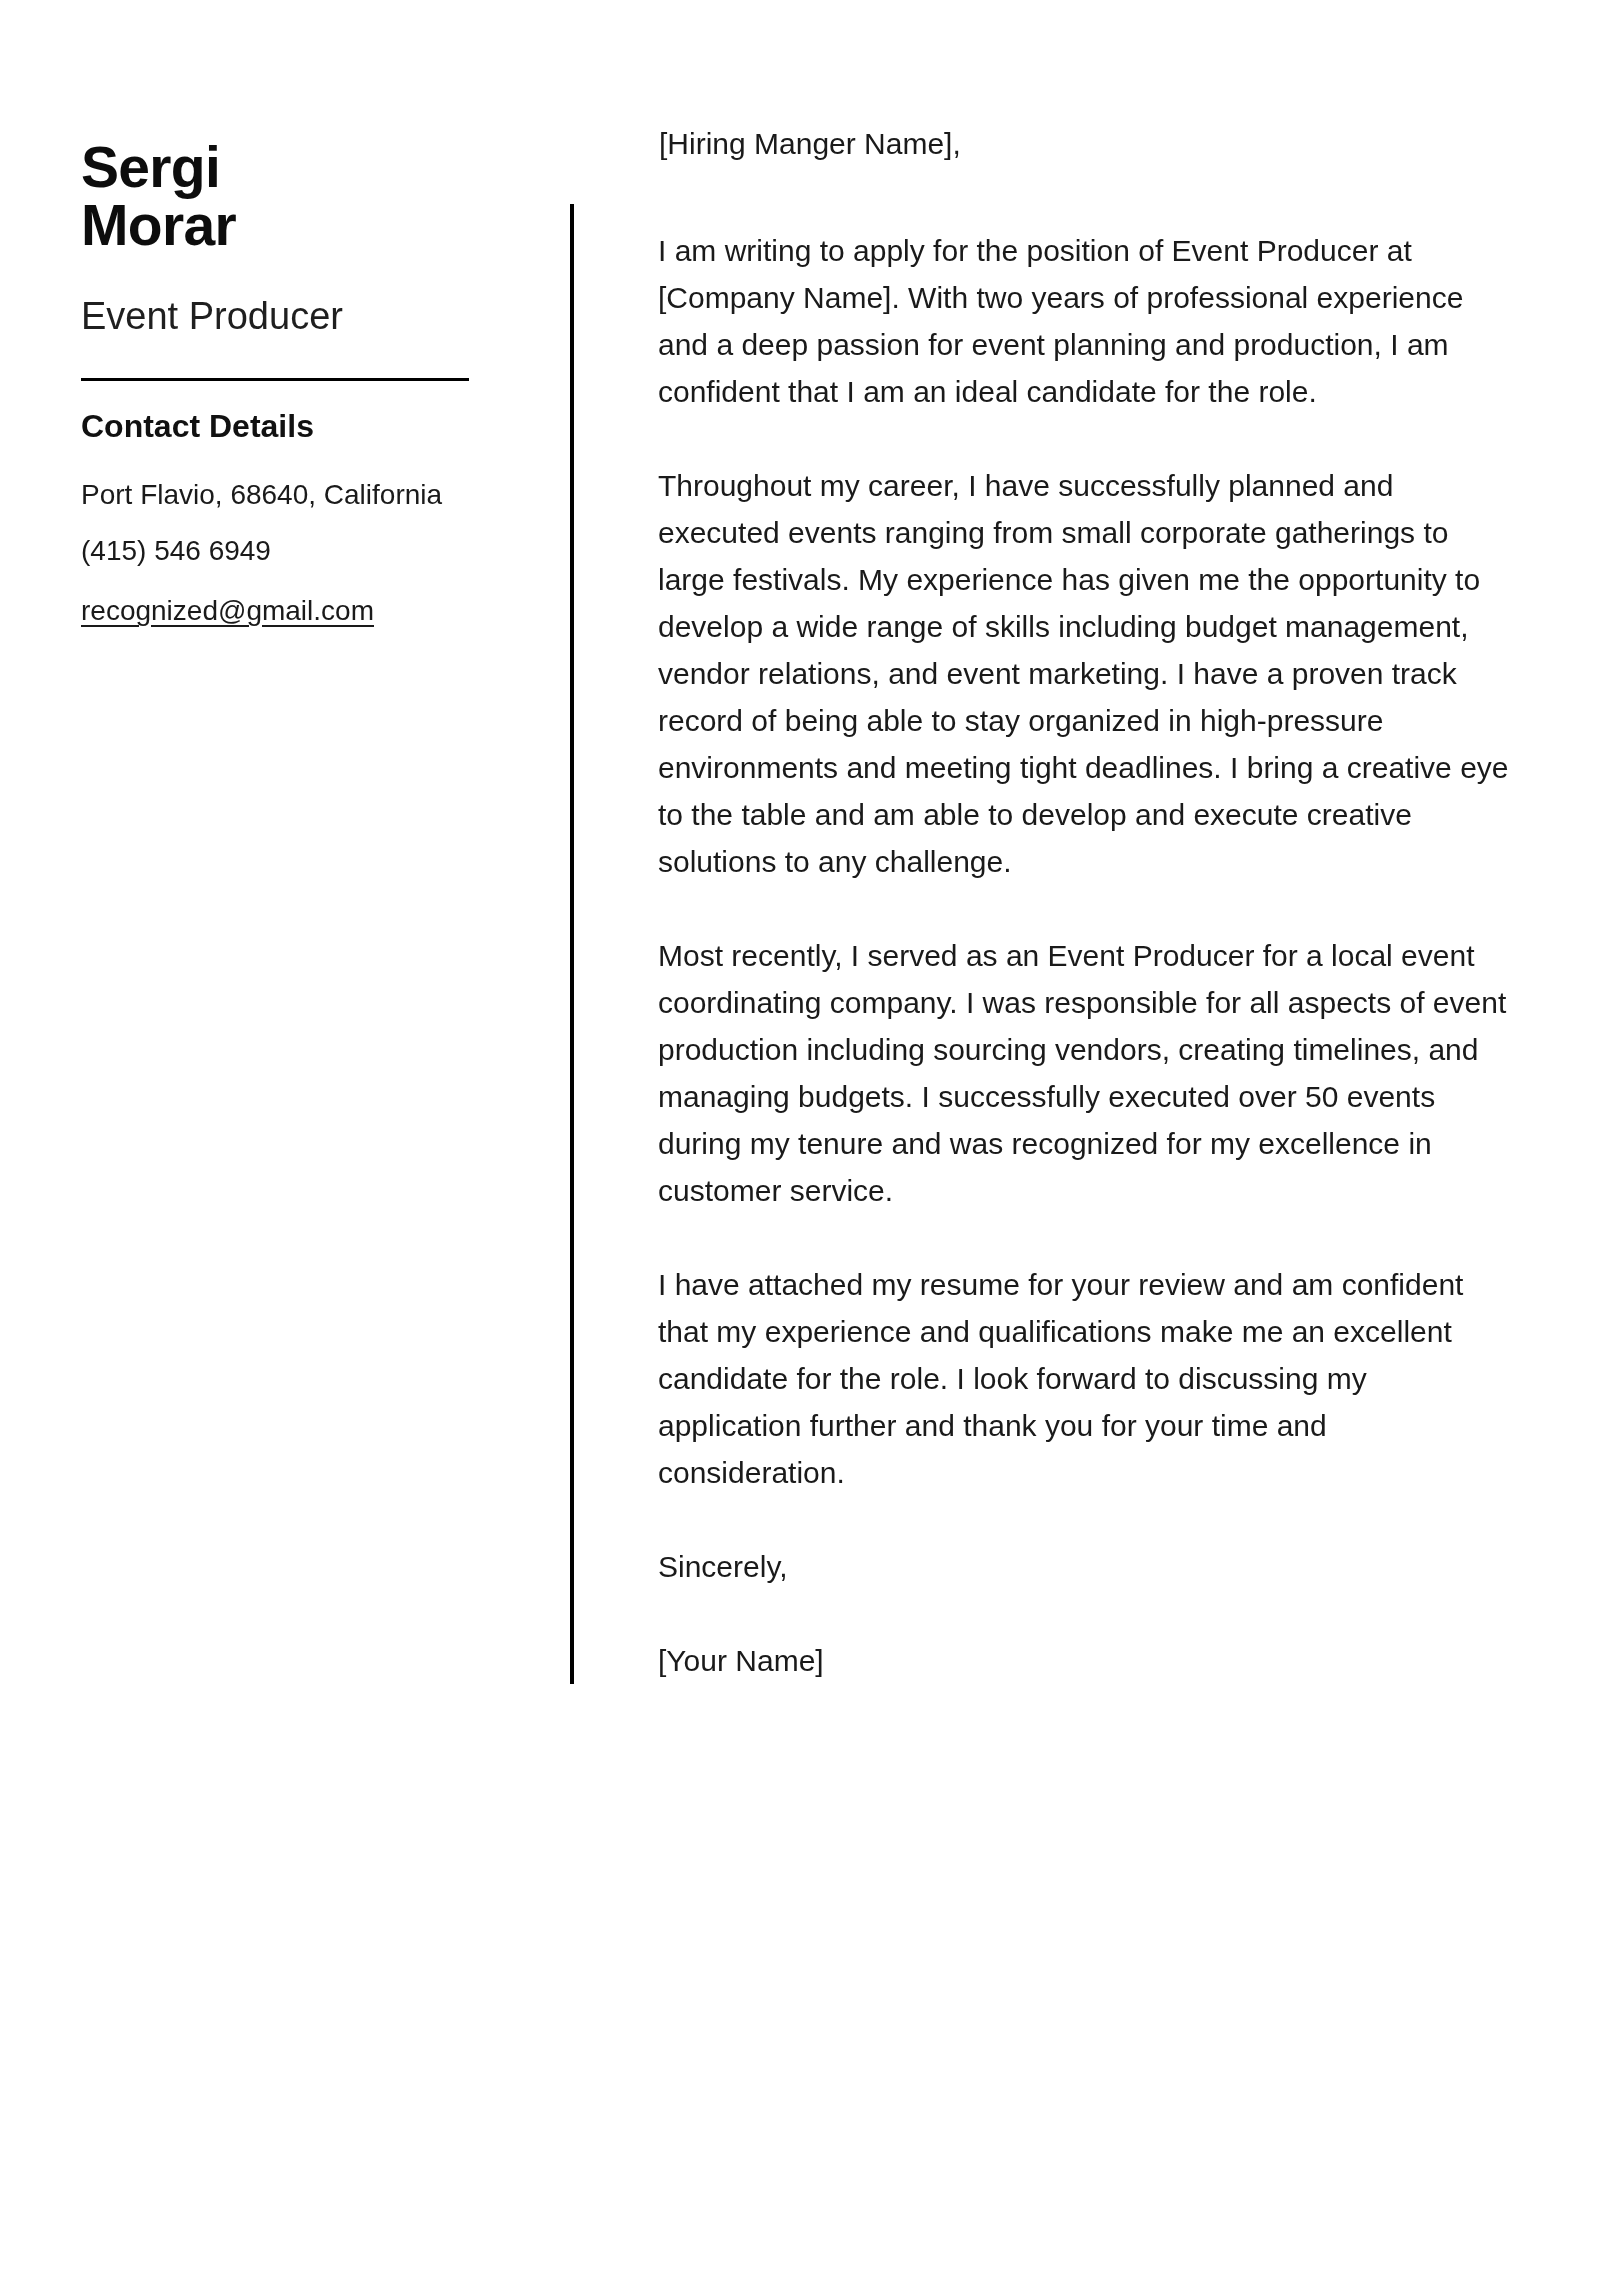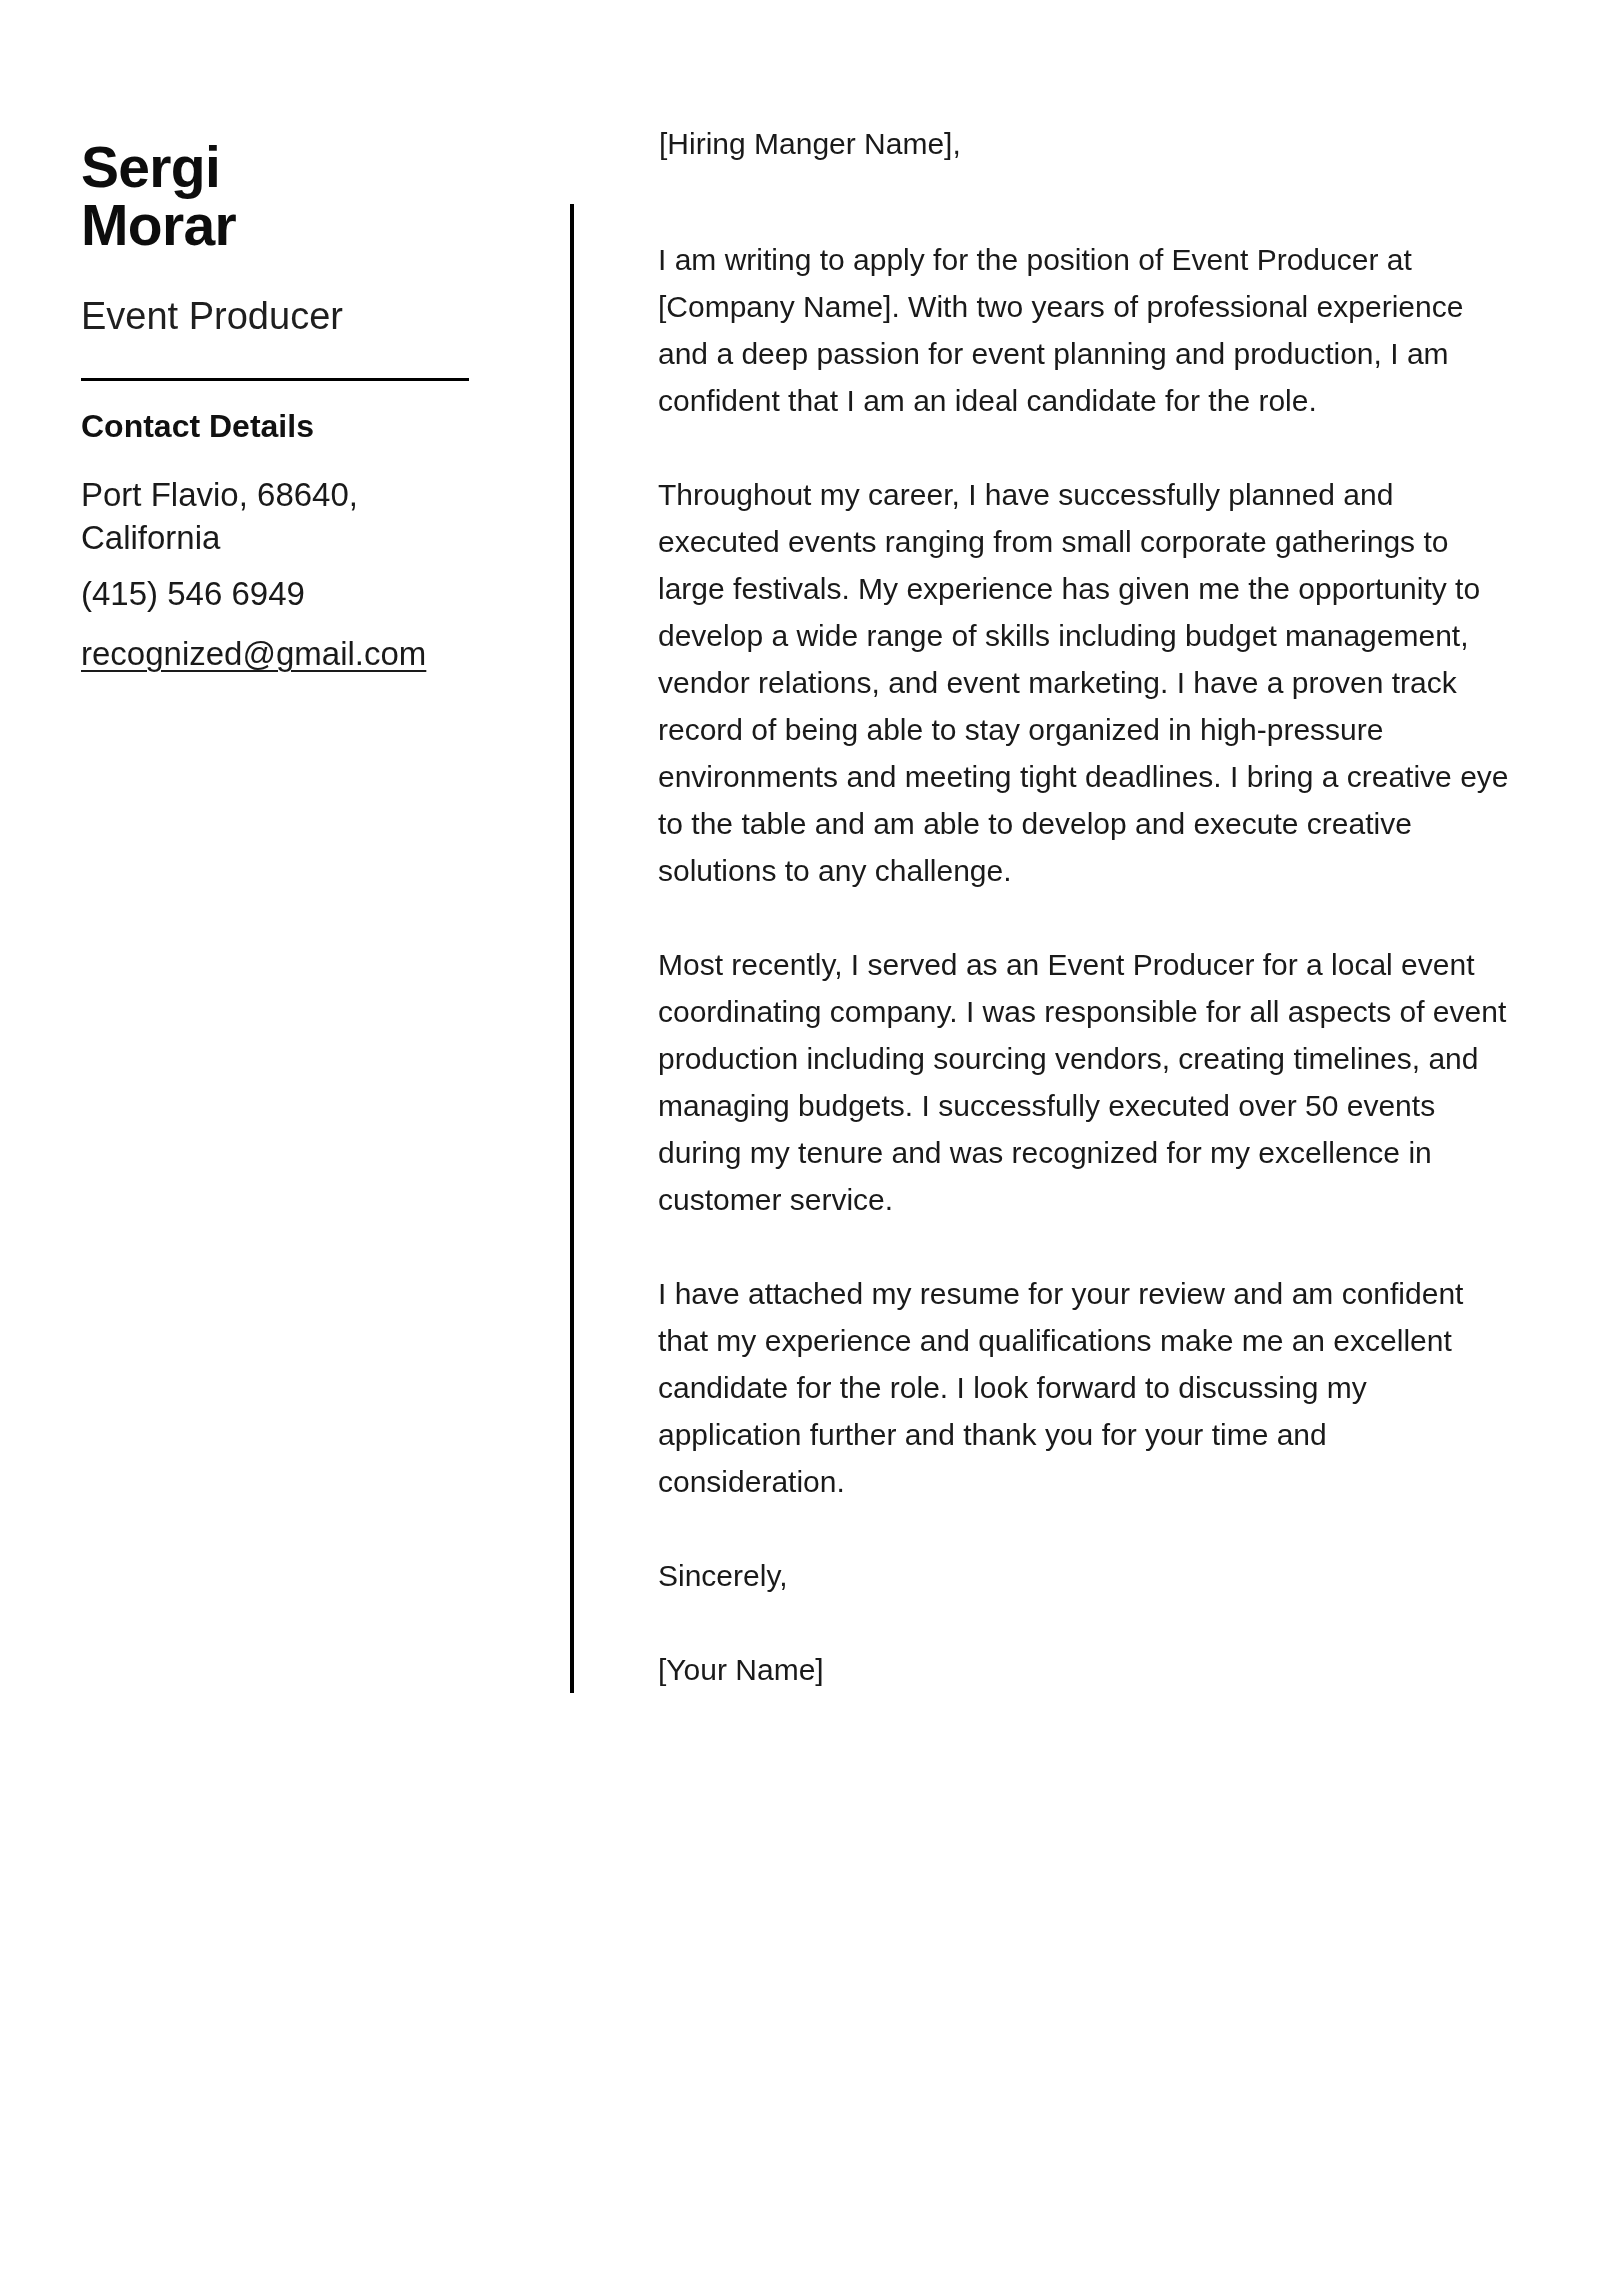--- a/index.html
+++ b/index.html
@@ -46,21 +46,21 @@
     width: 100%;
   }
   .contact-heading {
     margin-top: 24px;
     font-size: 32px;
     line-height: 42px;
     font-weight: 700;
     color: #111111;
   }
   .contact-item {
-    font-size: 33px;
+    font-size: 28px;
     line-height: 43px;
     color: #1a1a1a;
   }
   .contact-address { margin-top: 25px; }
   .contact-phone   { margin-top: 13px; }
   .contact-email-wrap { margin-top: 17px; }
   .contact-email {
     color: #1a1a1a;
     text-decoration: underline;
     text-underline-offset: 4.6px;
@@ -79,21 +79,21 @@
     font-size: 30px;
     line-height: 47px;
     color: #1a1a1a;
   }
   .letter-body {
     margin-top: 37px;
     border-left: 4.6px solid #000000;
     padding: 16.4px 0 0 84px;
   }
   .letter-body p {
-    margin: 16px 0 47px 0;
+    margin: 7px 0 47px 0;
     font-size: 30px;
     line-height: 47px;
     color: #1a1a1a;
   }
   .letter-body p:last-child { margin-bottom: 0; }
 </style>
 </head>
 <body>
 
 <aside class="sidebar">

